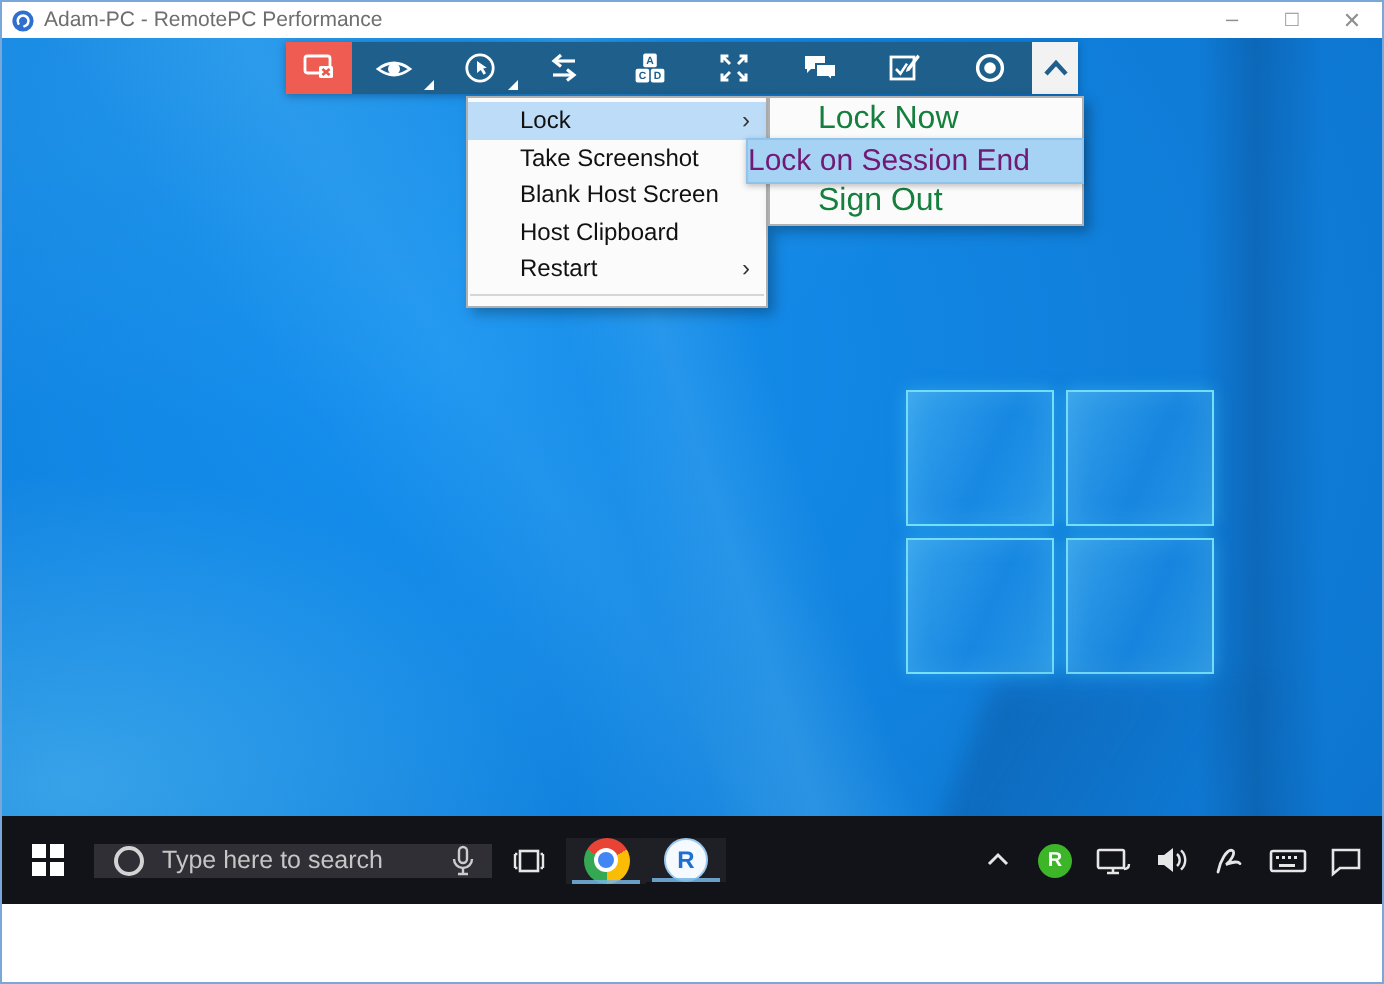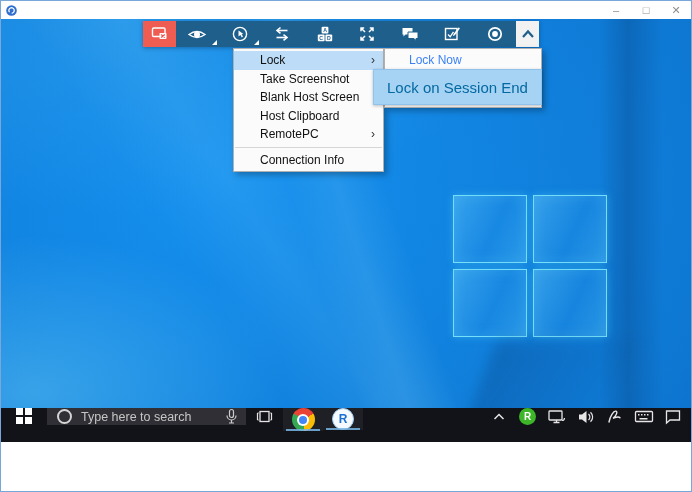--- a/index.html
+++ b/index.html
@@ -53,28 +53,28 @@
     border:1px solid #b0b0b0; box-shadow:3px 3px 6px rgba(0,0,0,.28); padding:2px 0; z-index:40; }
   .mi { height:18.5px; display:flex; align-items:center; padding:0 8px 0 26px;
     font-size:12px; color:#111; cursor:pointer; white-space:nowrap; }
   .mi .arrow { margin-left:auto; font-size:12px; color:#333; }
   .mi.hl { background:#bcdcf8; }
   .menu-sep { height:1px; background:#d6d6d6; margin:3px 1px; }
 
   .submenu { position:absolute; left:383px; top:29px; width:158px; background:#fbfbfb;
     border:1px solid #b0b0b0; box-shadow:3px 3px 6px rgba(0,0,0,.28); padding:2px 0; z-index:50; }
   .smi { height:18px; display:flex; align-items:center; padding:0 8px 0 24px;
-    font-size:12px; color:#3b82f6; cursor:pointer; white-space:nowrap; }
+    font-size:16px; color:#15803d; cursor:pointer; white-space:nowrap; }
   .smi.big { position:relative; height:23px; margin-left:-12px; width:169px;
-    background:#a6d3f4; border:1px solid #8fc3ec; justify-content:center; padding:17px;
-    font-size:15px; color:#0369a1; box-shadow:0 1px 3px rgba(0,0,0,.25); z-index:55; }
-
-  
-  .taskbar { position:relative; width:690px; height:34px; background:#121219;
-    display:flex; align-items:flex-start; }
+    background:#a6d3f4; border:1px solid #8fc3ec; padding:0;
+    font-size:15px; color:#701a75; box-shadow:0 1px 3px rgba(0,0,0,.25); z-index:55; }
+
+  
+  .taskbar { position:relative; width:690px; height:44px; background:#121219;
+    display:flex; align-items:center; }
   .tk-btn { display:flex; align-items:center; justify-content:center; cursor:pointer; }
   .start { width:46px; }
   .startlogo { display:grid; grid-template-columns:7px 7px; grid-template-rows:7px 7px; gap:1.5px; }
   .startlogo span { background:#ffffff; }
   .searchbox { width:199px; background:#2f2f35; display:flex; align-items:center;
     padding:0 8px 0 10px; cursor:text; }
   .cortana-ring { width:15px; height:15px; border:2px solid #d4d4d4; border-radius:50%; flex:0 0 auto; }
   .search-text { font-size:12.5px; color:#c6c6c6; margin-left:9px; white-space:nowrap; flex:1; }
   .taskview { width:37px; }
   .app-cell { width:40px; position:relative; background:rgba(255,255,255,.06); }
@@ -97,20 +97,21 @@
 </head>
 <body>
 
 <div class="window">
 
   <div class="titlebar">
     <svg class="app-icon" viewBox="0 0 11 11">
       <circle cx="5.5" cy="5.5" r="5.3" fill="#2f6fd0"></circle>
       <path d="M3.2 6.8 A 2.7 2.7 0 1 1 6.2 8.1" stroke="#ffffff" stroke-width="1.3" fill="none" stroke-linecap="round"></path>
     </svg>
+    <span class="title-text">Adam-PC - RemotePC Performance</span>
     <div class="win-controls">
       <span class="win-btn">–</span>
       <span class="win-btn">□</span>
       <span class="win-btn">✕</span>
     </div>
   </div>
 
   <div class="desktop">
     <div class="shade-band"></div>
     <div class="winlogo">
@@ -203,35 +204,35 @@
       <div class="mi">
         <span>Take Screenshot</span>
       </div>
       <div class="mi">
         <span>Blank Host Screen</span>
       </div>
       <div class="mi">
         <span>Host Clipboard</span>
       </div>
       <div class="mi">
-        <span>RemotePC</span>
+        <span>Restart</span>
         <span class="arrow">›</span>
       </div>
       <div class="menu-sep"></div>
-      <div class="mi">
-        <span>Connection Info</span>
-      </div>
     </div>
 
     <div class="submenu">
       <div class="smi">
         <span>Lock Now</span>
       </div>
       <div class="smi big">
         <span>Lock on Session End</span>
+      </div>
+      <div class="smi">
+        <span>Sign Out</span>
       </div>
     </div>
   </div>
 
   <div class="taskbar">
     <div class="tk-btn start">
       <div class="startlogo">
         <span></span>
           <span></span>
           <span></span>

